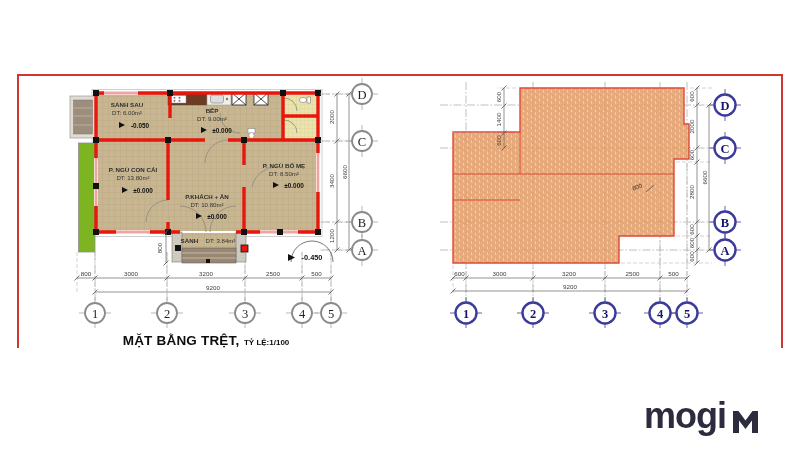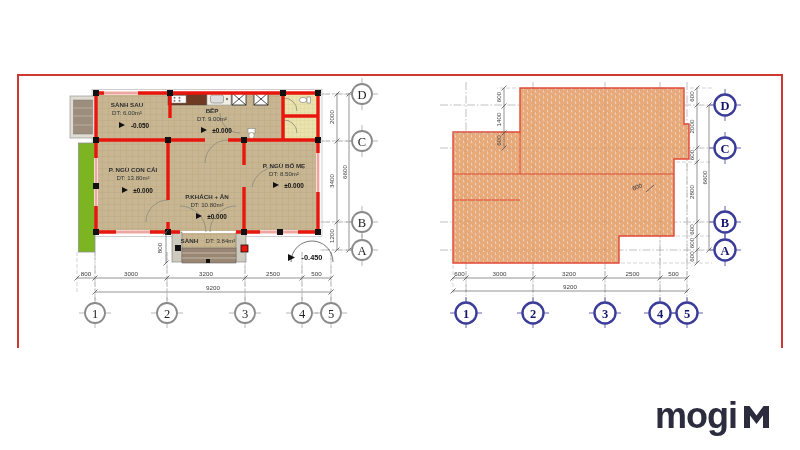--- a/index.html
+++ b/index.html
@@ -11,21 +11,21 @@
   svg text{text-anchor:middle;font-family:"Liberation Sans",sans-serif;}
   .dim{font-size:6.2px;fill:#3a3a3a;}
   .rname{font-size:6.2px;fill:#2e2e2e;font-weight:700;}
   .rarea{font-size:6.1px;fill:#333;}
   .rlev{font-size:6.4px;fill:#111;font-weight:700;}
   .bub{font-size:12.5px;fill:#222;font-family:"Liberation Serif",serif;}
   .bubn{font-size:12.5px;fill:#16166e;font-weight:700;font-family:"Liberation Serif",serif;}
   .plan-title{position:absolute;text-align:center;color:#0d0d0d;white-space:nowrap;}
   .t-main{font-size:13.5px;font-weight:700;letter-spacing:.2px;}
   .t-scale{font-size:8px;font-weight:700;}
-  .logo{position:absolute;left:644px;top:398px;display:flex;align-items:center;margin-left:11px;}
+  .logo{position:absolute;left:644px;top:398px;display:flex;align-items:flex-end;}
   .logo-text{font-size:36px;font-weight:700;color:#2d2c3f;letter-spacing:-1px;line-height:1;}
   .logo-mark{margin-left:7px;margin-top:3px;}
 </style>
 </head>
 <body>
 
 <div class="canvas">
 
   <div class="frame"></div>
 
@@ -233,20 +233,24 @@
       </text>
     </g>
 
     <g>
       <path d="M291 262A21 21 0 0 1 333 262" fill="none" stroke="#555" stroke-width="0.8"></path>
       <polygon points="288,254 295,257.5 288,261" fill="#111"></polygon>
       <text class="rlev" x="312" y="260" style="font-size:7.4px">-0.450</text>
     </g>
   </svg>
 
+  <div class="plan-title" style="left:30px;top:331px;width:352px">
+    <span class="t-main">MẶT BẰNG TRỆT,</span>
+    <span class="t-scale">TỶ LỆ:1/100</span>
+  </div>
 
   <svg class="plan-svg" style="left:428px;top:76px" width="332" height="252" viewBox="428 76 332 252">
     <defs>
       <pattern id="tiles" width="8" height="5.6" patternUnits="userSpaceOnUse">
         <rect x="0.4" y="0.4" width="6.8" height="2.1" fill="#efab74" stroke="#d2854c" stroke-width="0.45"></rect>
         <rect x="-3.6" y="3.2" width="6.8" height="2.1" fill="#efab74" stroke="#d2854c" stroke-width="0.45"></rect>
         <rect x="4.4" y="3.2" width="6.8" height="2.1" fill="#efab74" stroke="#d2854c" stroke-width="0.45"></rect>
       </pattern>
     </defs>
 

